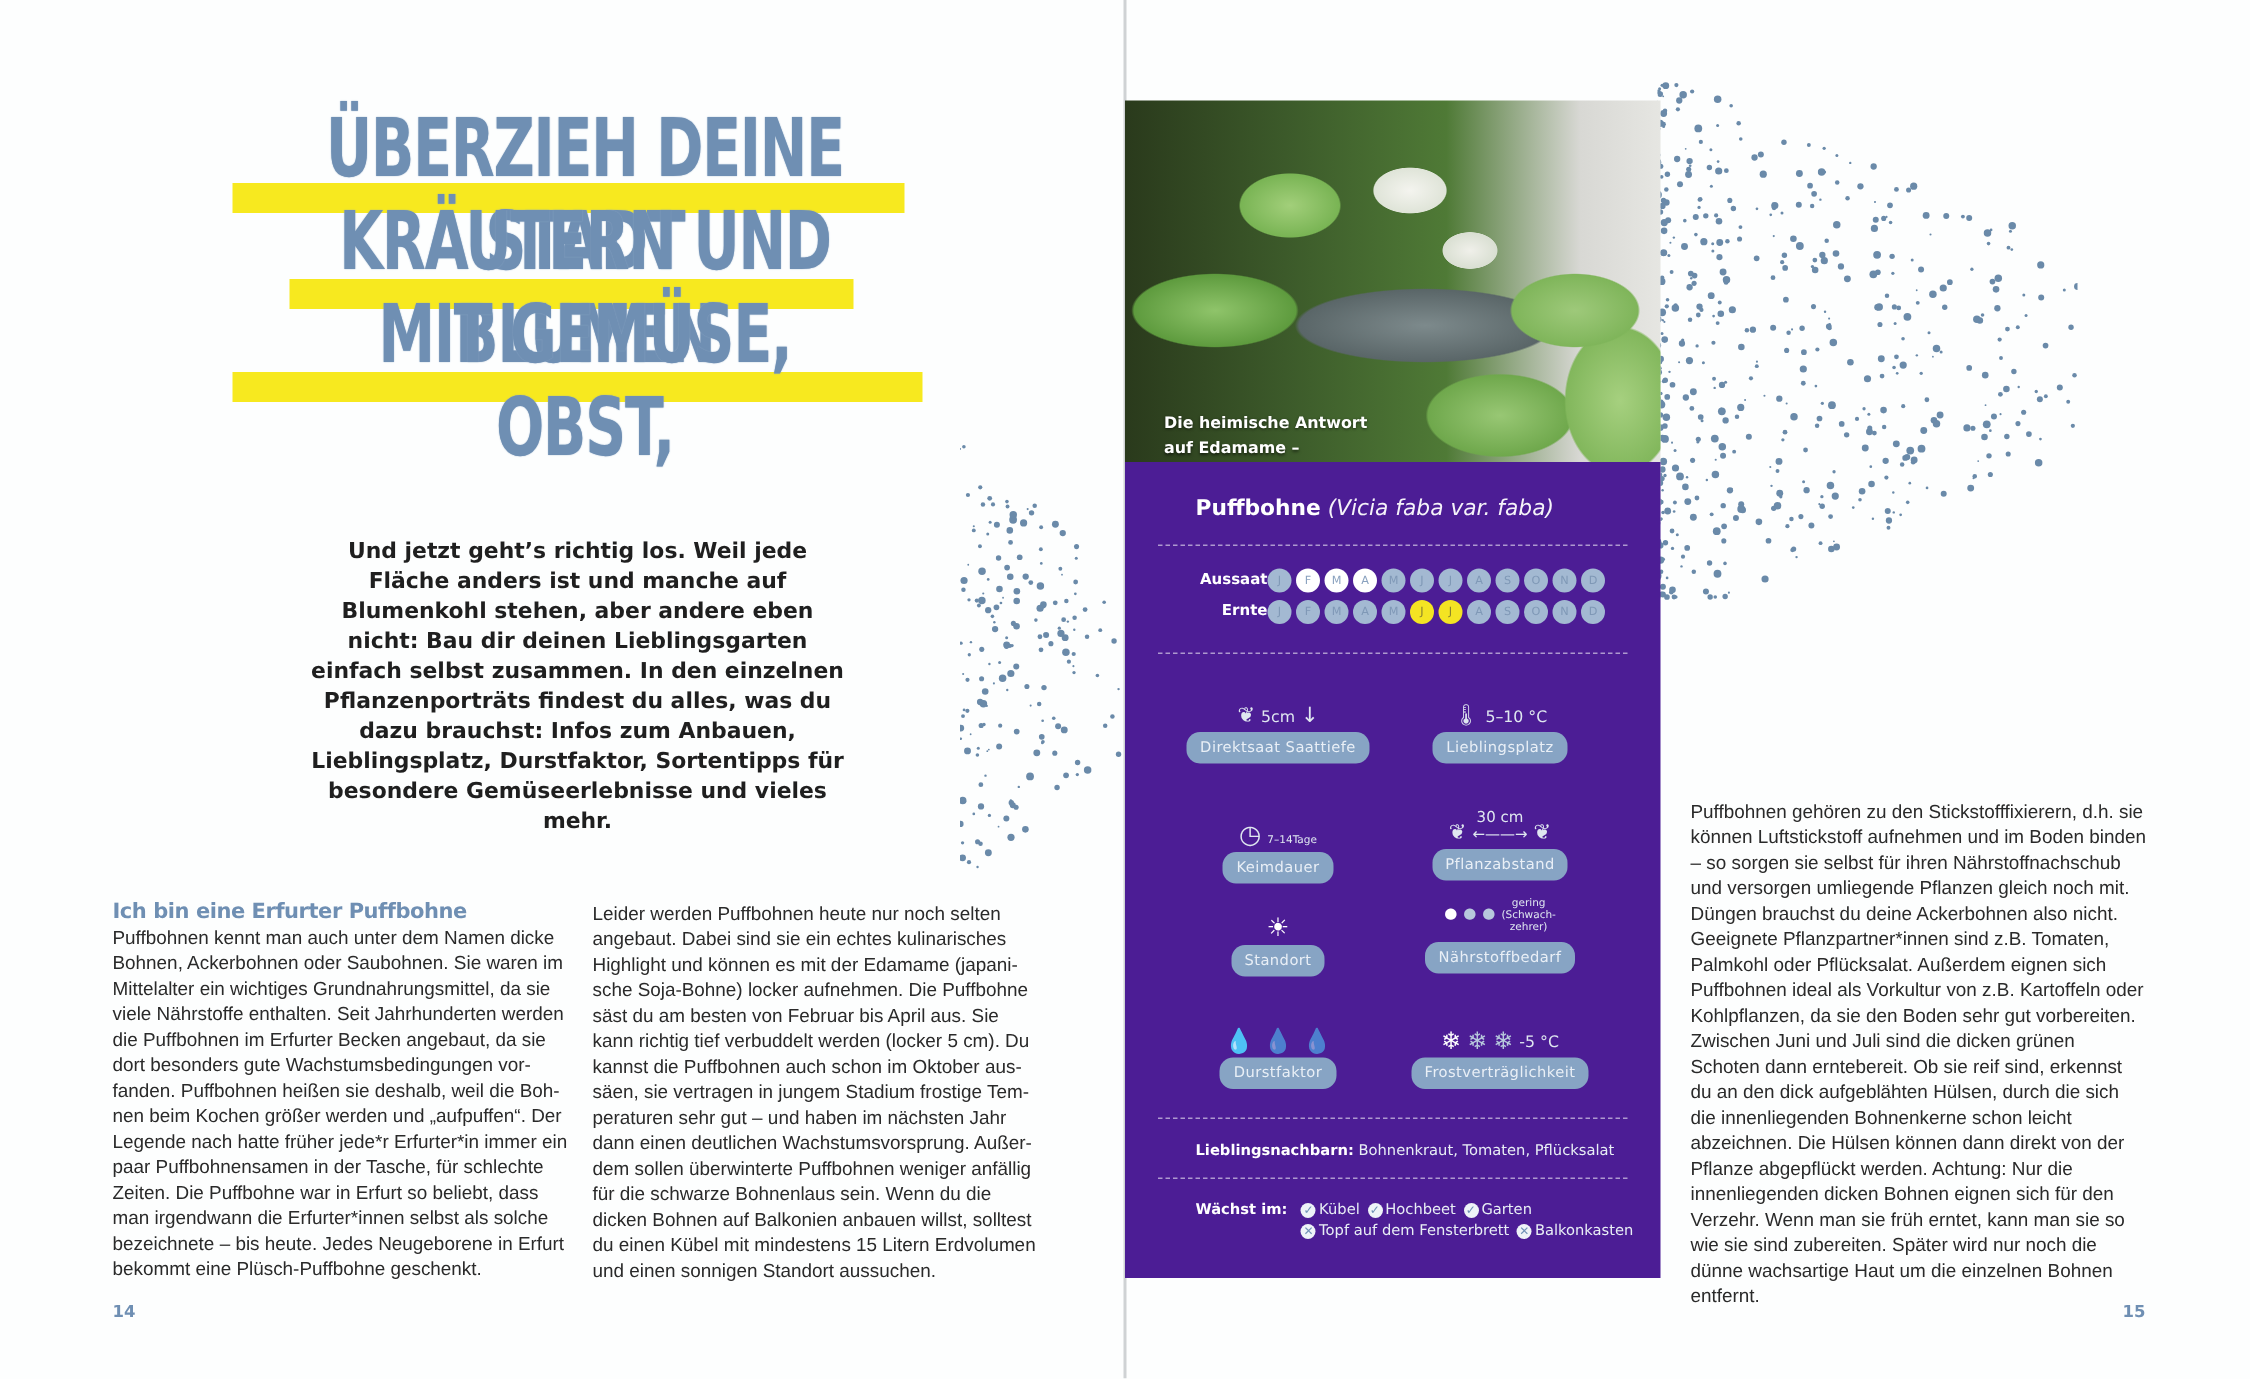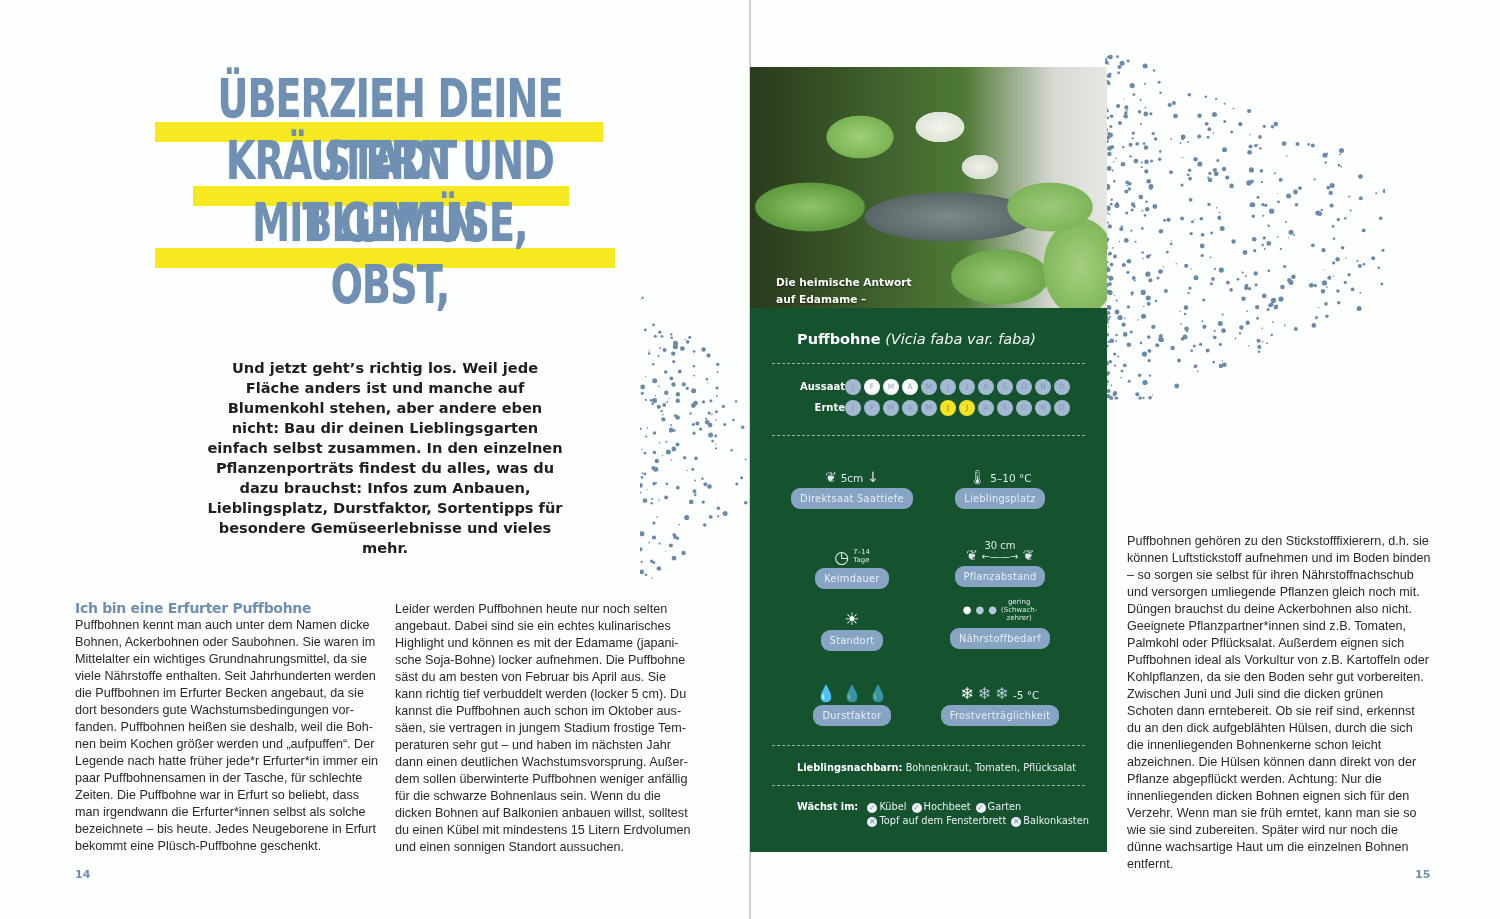--- a/index.html
+++ b/index.html
@@ -52,21 +52,21 @@
       radial-gradient(ellipse 30px 20px at 230px 100px, #f0f0ea 0%, #d9dfd2 60%, transparent 62%),
       radial-gradient(ellipse 140px 40px at 200px 150px, #7d8a8c 0%, #5a6668 60%, transparent 62%),
       linear-gradient(90deg, #2a3a1c 0%, #3c5a2a 30%, #4f7a36 60%, #d8d8d4 85%, #e6e6e2 100%);
   }
   .photo-caption {
     position: absolute; left: 26px; bottom: 22px; color: #ffffff; font-family: "DejaVu Sans", sans-serif;
     font-weight: bold; font-size: 10.6px; line-height: 17px; text-shadow: 0 1px 2px rgba(0,0,0,0.6);
   }
 
   
-  .card { position: absolute; left: 750px; top: 308px; width: 357px; height: 544px; background: #14532d; color: #fff; }
+  .card { position: absolute; left: 750px; top: 308px; width: 357px; height: 544px; background: #4c1d95; color: #fff; }
   .card-title { position: absolute; left: 47px; top: 23px; font-family: "DejaVu Sans", sans-serif; font-size: 14.5px; }
   .card-title b { font-weight: bold; }
   .card-title i { font-style: italic; font-weight: normal; opacity: 0.95; }
   .dash { position: absolute; left: 22px; width: 313px; border-top: 1.5px dashed rgba(255,255,255,0.55); }
   .cal { position: absolute; left: 46px; }
   .cal-row { display: flex; align-items: center; height: 21px; }
   .cal-label { width: 49px; font-family: "DejaVu Sans", sans-serif; font-weight: bold; font-size: 10px; text-align: right; }
   .m { width: 16px; height: 16px; border-radius: 50%; background: #a3b9d2; color: #7f98b6; font-size: 7.5px; line-height: 16px; text-align: center; margin-right: 3px; font-family: "DejaVu Sans", sans-serif; }
   .m.on { background: #ffffff; color: #8aa2bf; }
   .m.harvest { background: #f4e423; color: #8a8030; }
@@ -898,21 +898,21 @@
         <div class="attr-val">
           <span class="ico">🌡</span>
           <span>5–10 °C</span>
         </div>
         <span class="pill">Lieblingsplatz</span>
       </div>
 
       <div class="attr" style="left:27px;top:228px">
         <div class="attr-val">
           <span class="ico" style="font-size:17px">◷</span>
-          <span style="display:flex;flex-direction:column;align-items:center">
+          <span style="display:flex;align-items:center">
             <span class="small">7–14</span>
             <span class="small">Tage</span>
           </span>
         </div>
         <span class="pill">Keimdauer</span>
       </div>
       <div class="attr" style="left:175px;top:226px">
         <div class="attr-val">
           <span class="ico">❦</span>
           <span style="display:flex;flex-direction:column;align-items:center;font-size:10px">

